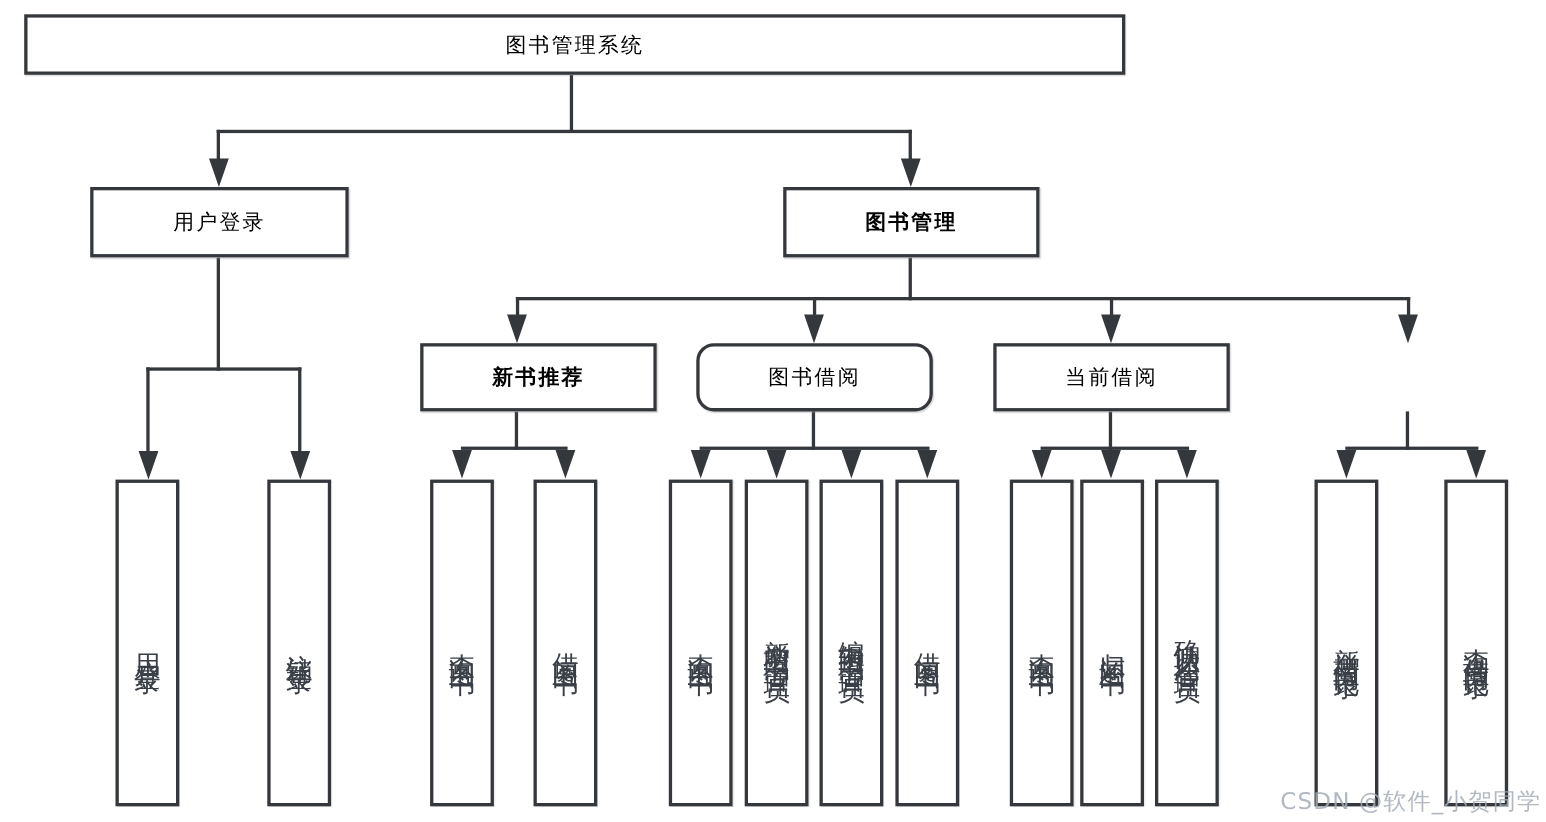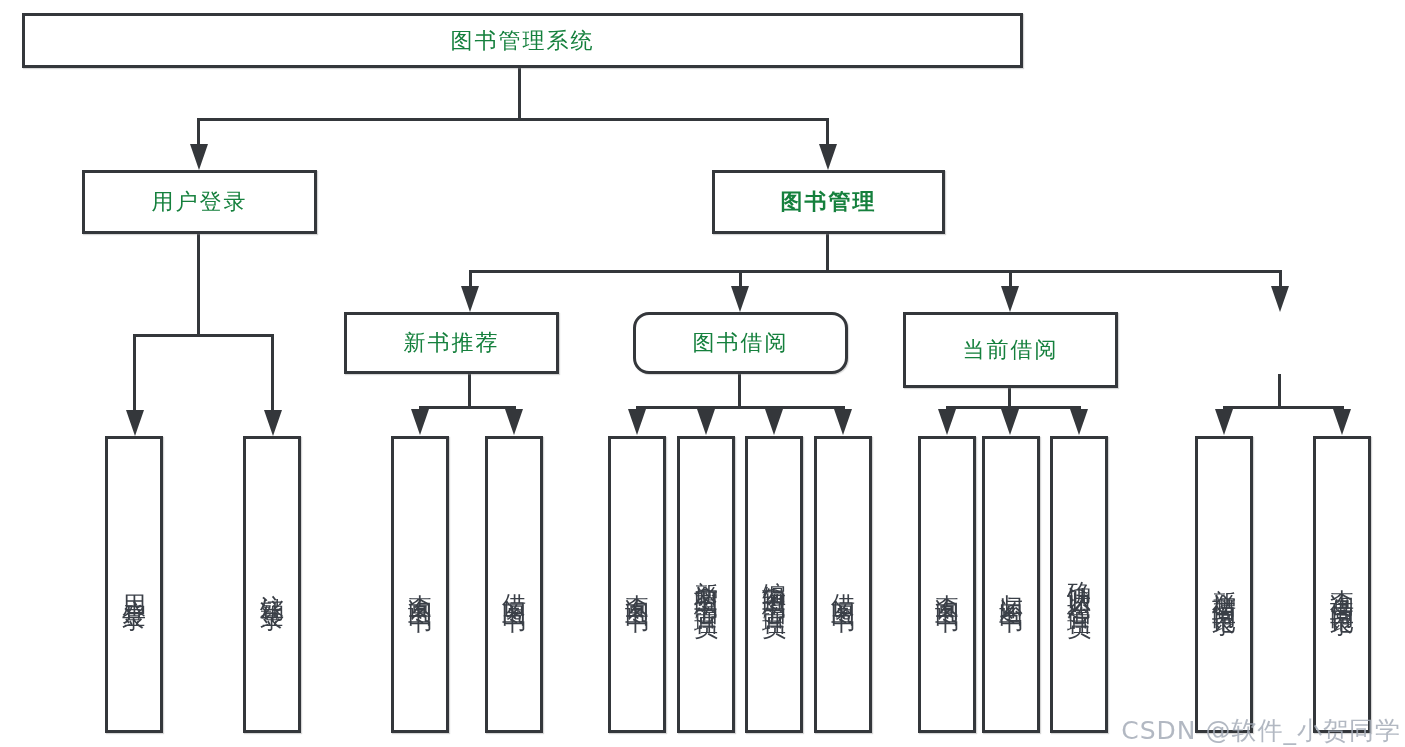--- a/index.html
+++ b/index.html
@@ -13,40 +13,40 @@
   .box{
     position:absolute;
     background:#ffffff;
     border:3px solid #34373b;
     box-sizing:border-box;
     display:flex;align-items:center;justify-content:center;
     box-shadow:1px 1px 1px rgba(140,140,140,.35);
     z-index:2;
   }
   .hbox span{
-    font-size:22px;color:#15803d;letter-spacing:2px;white-space:nowrap;
+    font-size:19px;color:#000000;letter-spacing:2px;white-space:nowrap;
   }
   .vbox span{
     writing-mode:vertical-rl;
     text-orientation:mixed;
     font-size:24px;color:#3a3f47;letter-spacing:5px;line-height:1;
   }
   .vline,.hline{position:absolute;background:#34373b;z-index:1;}
   .vline{width:3px;}
   .hline{height:3px;}
   .arrow{
     position:absolute;width:0;height:0;z-index:1;
     border-left:9px solid transparent;
     border-right:9px solid transparent;
     border-top:26px solid #34373b;
   }
   .watermark{
     position:absolute;
     right:4px;top:714px;
-    font-size:25px;
+    font-size:21px;
     color:rgba(165,171,183,.85);
     letter-spacing:1px;
     z-index:5;
     white-space:nowrap;
   }
 </style>
 </head>
 <body>
 
 <div id="stage">
@@ -103,27 +103,27 @@
     <span>图书管理系统</span>
   </div>
 
   <div class="box hbox" style="left:82px;top:170px;width:235px;height:64px;">
     <span>用户登录</span>
   </div>
   <div class="box hbox" style="left:712px;top:170px;width:233px;height:64px;font-weight:bold;">
     <span>图书管理</span>
   </div>
 
-  <div class="box hbox" style="left:344px;top:312px;width:215px;height:62px;">
+  <div class="box hbox" style="left:382px;top:312px;width:215px;height:62px;font-weight:bold;">
     <span>新书推荐</span>
   </div>
   <div class="box hbox" style="left:633px;top:312px;width:215px;height:62px;border-radius:16px;">
     <span>图书借阅</span>
   </div>
-  <div class="box hbox" style="left:903px;top:312px;width:215px;height:76px;">
+  <div class="box hbox" style="left:903px;top:312px;width:215px;height:62px;">
     <span>当前借阅</span>
   </div>
 
   <div class="box vbox" style="left:105px;top:436px;width:58px;height:297px;">
     <span>用户登录</span>
   </div>
   <div class="box vbox" style="left:243px;top:436px;width:58px;height:297px;">
     <span>注销登录</span>
   </div>
 

